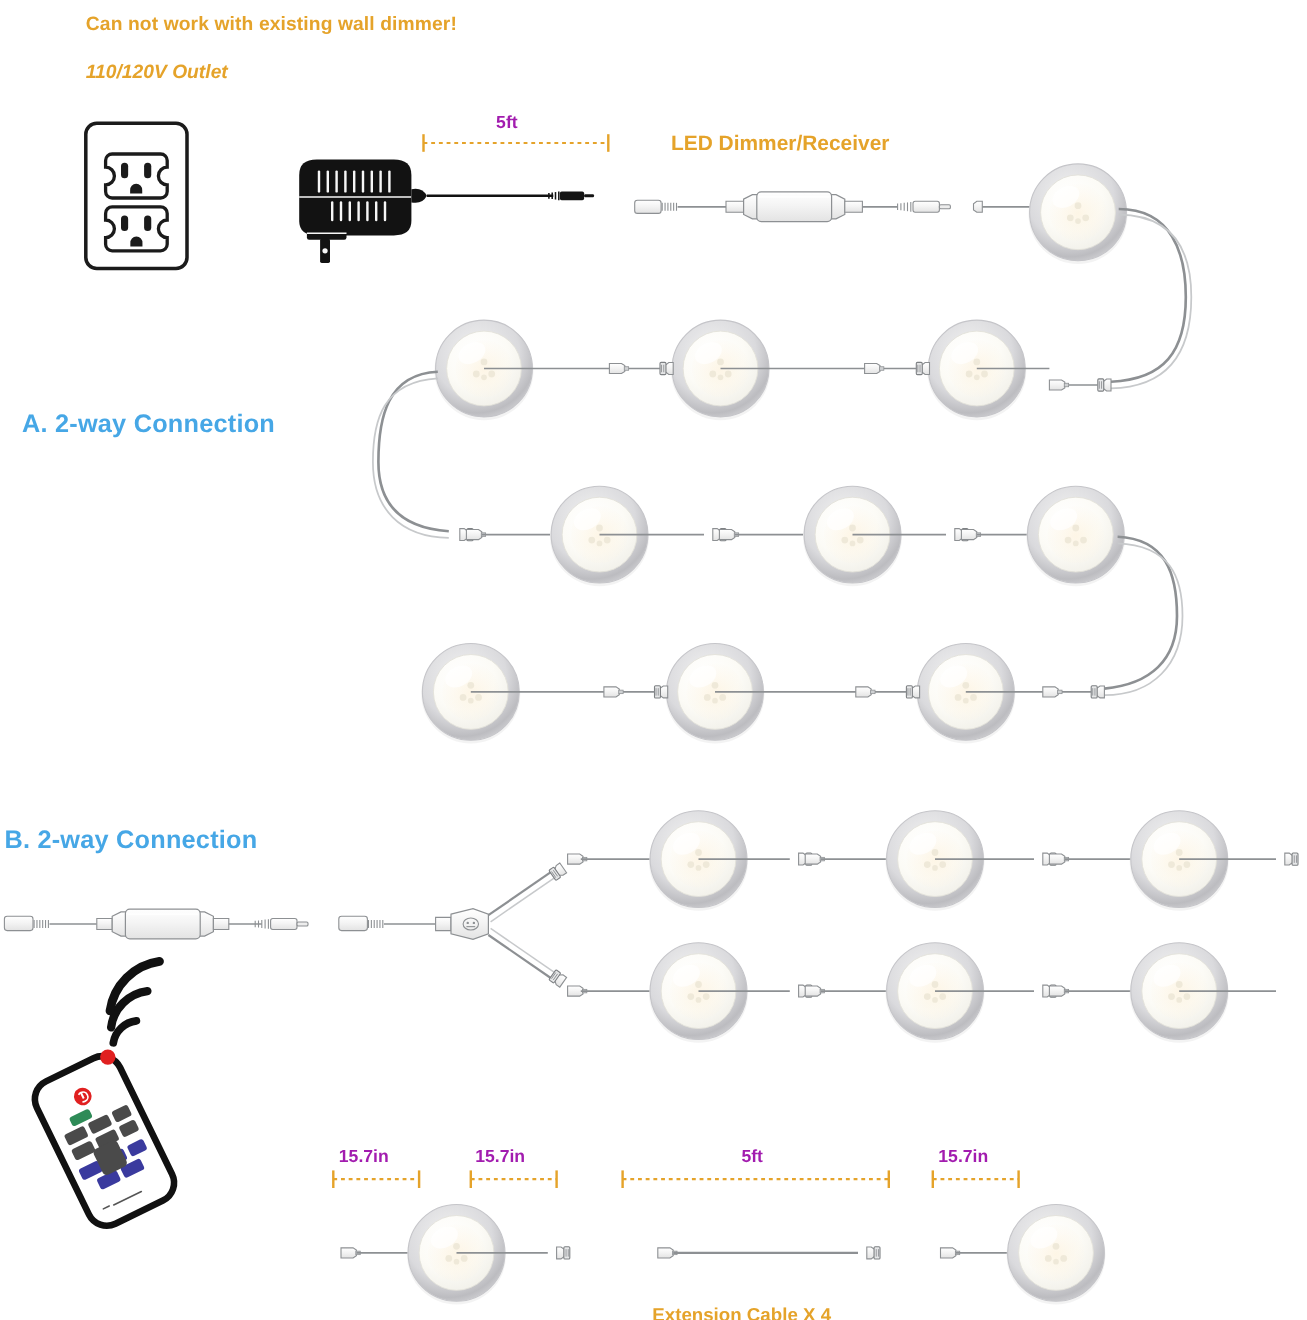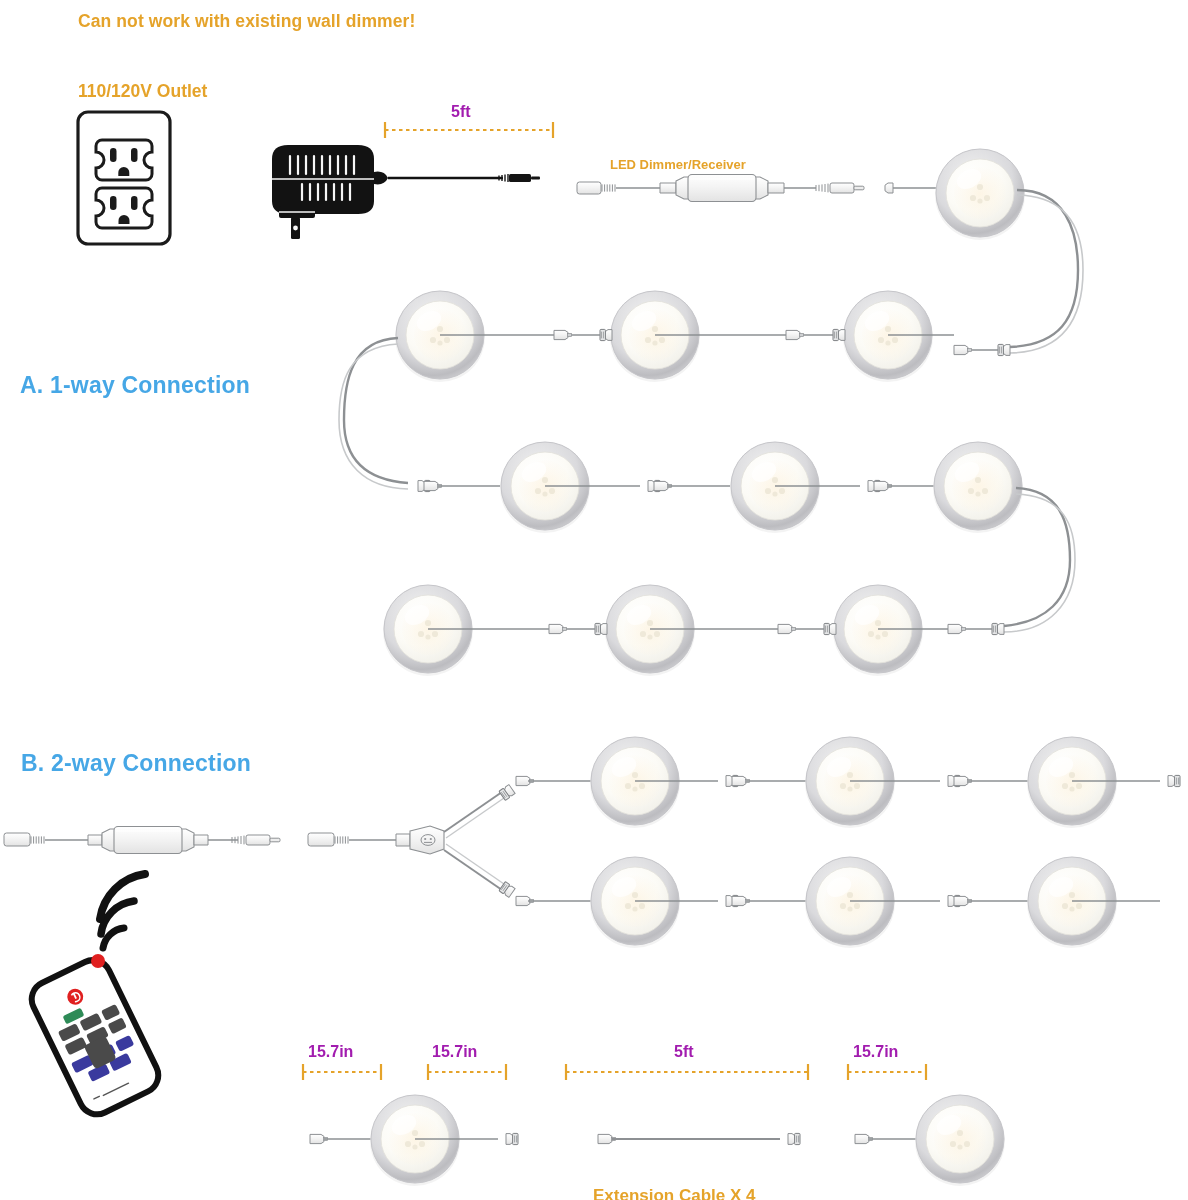--- a/index.html
+++ b/index.html
@@ -13,46 +13,46 @@
   .warn{
     color:#e5a32a;font-weight:bold;font-size:17.5px;letter-spacing:.1px;
   }
   .outlet-lbl{
     color:#e5a32a;font-weight:bold;font-size:17.5px;
   }
   .dim-lbl{
     color:#a21caf;font-weight:bold;font-size:16px;
   }
   .dimmer-lbl{
-    color:#e5a32a;font-weight:bold;font-size:13px;margin-top:37px;
+    color:#e5a32a;font-weight:bold;font-size:19px;
   }
   .ext-lbl{
     color:#e5a32a;font-weight:bold;font-size:17px;margin-top:26px;
   }
   .section-head{
     color:#46a7e6;font-weight:bold;font-size:23px;letter-spacing:.2px;
   }
   svg.layer{position:absolute;left:0;top:0;width:1188px;height:1200px;overflow:visible;}
 </style>
 </head>
 <body>
 
 <div id="stage">
 
   <div class="lbl warn" style="left:78px;top:11px;">Can not work with existing wall dimmer!</div>
 
-  <div class="lbl outlet-lbl" style="left:78px;top:81px;">110/120V Outlet</div>
+  <div class="lbl outlet-lbl" style="left:78px;top:55px;font-style:italic;">110/120V Outlet</div>
 
   <div class="lbl dim-lbl" style="left:451px;top:103px;">5ft</div>
 
   <div class="lbl dimmer-lbl" style="left:610px;top:120px;">LED Dimmer/Receiver</div>
 
-  <div class="lbl section-head" style="left:20px;top:372px;">A. 1-way Connection</div>
-
-  <div class="lbl section-head" style="left:21px;top:750px;">B. 2-way Connection</div>
+  <div class="lbl section-head" style="left:20px;top:372px;">A. 2-way Connection</div>
+
+  <div class="lbl section-head" style="left:4px;top:750px;">B. 2-way Connection</div>
 
   <div class="lbl dim-lbl" style="left:308px;top:1043px;">15.7in</div>
   <div class="lbl dim-lbl" style="left:432px;top:1043px;">15.7in</div>
   <div class="lbl dim-lbl" style="left:674px;top:1043px;">5ft</div>
   <div class="lbl dim-lbl" style="left:853px;top:1043px;">15.7in</div>
 
   <div class="lbl ext-lbl" style="left:593px;top:1160px;">Extension Cable X 4</div>
 
   <svg class="layer" viewBox="0 0 1188 1200" xmlns="http://www.w3.org/2000/svg">
     <defs>

